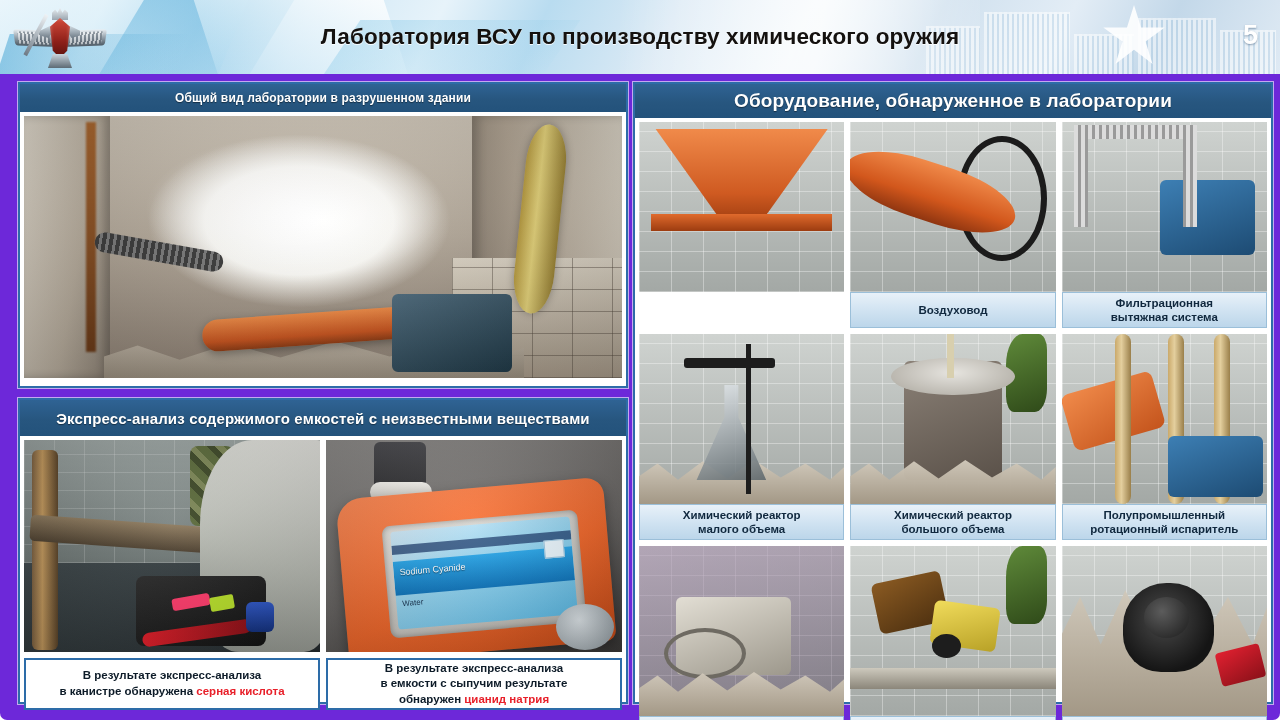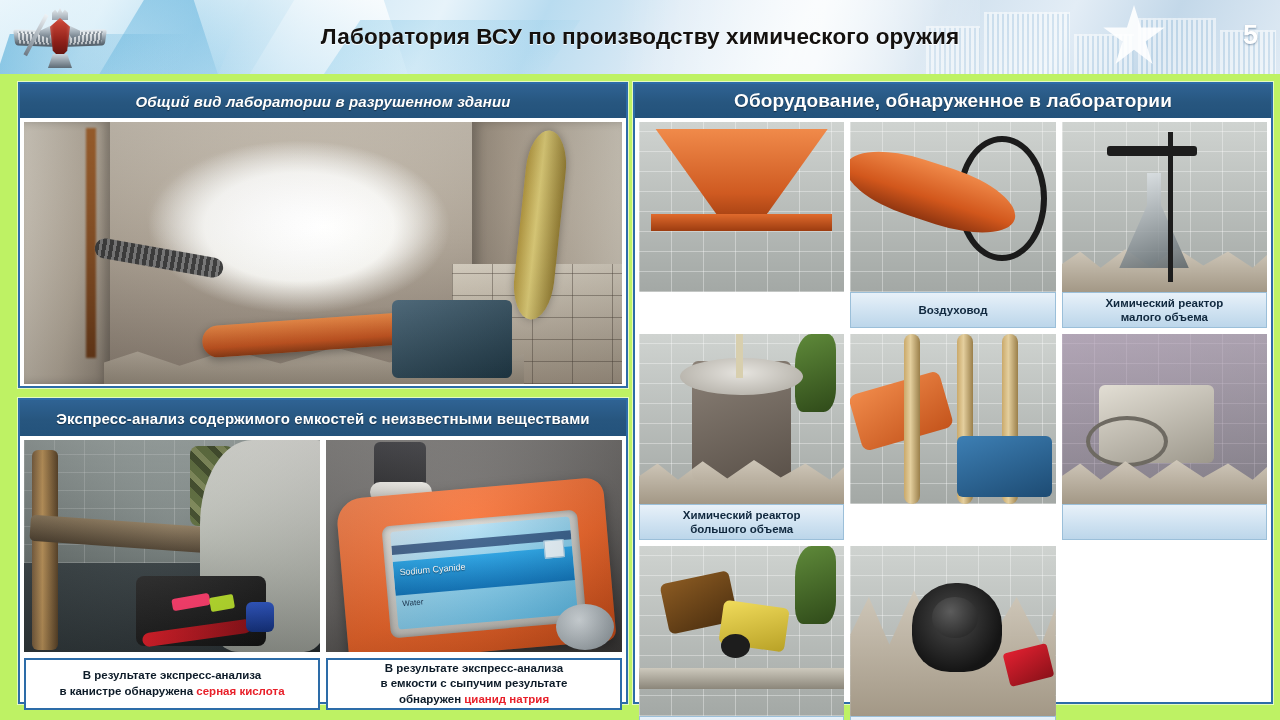--- a/index.html
+++ b/index.html
@@ -2,21 +2,21 @@
 <html><head>
 <meta charset="utf-8">
 <style>
   * { box-sizing: border-box; margin: 0; padding: 0; }
   html, body {
     width: 1280px; height: 720px;
     overflow: hidden;
     background: #ffffff;
     font-family: "Liberation Sans", sans-serif;
   }
-  #stage { position: relative; width: 1280px; height: 720px; background: #bef264; }
+  #stage { position: relative; width: 1280px; height: 720px; background: #6d28d9; border-radius: 7px; }
 
   
   .header {
     position: absolute; left: 0; top: 0; width: 1280px; height: 74px;
     background:
       linear-gradient(115deg, #bfe2f4 0%, #d9eef8 8%, #a9d4ec 16%, #cfe7f5 24%,
                       #e7f3fa 34%, #b9dcf0 42%, #dceaf5 52%, #eef5fa 62%,
                       #cfe0ee 72%, #e3edf6 82%, #c3d8e9 90%, #dfeaf4 100%);
     overflow: hidden;
   }
@@ -102,21 +102,21 @@
            box-shadow: 0 0 0 1px rgba(255,255,255,.6); }
   .panel-head {
     background: linear-gradient(180deg,#2f6394 0%,#27567f 55%,#23527b 100%);
     color: #ffffff; font-weight: bold; text-align: center;
     display: flex; align-items: center; justify-content: center;
     letter-spacing: .15px;
     text-shadow: 0 1px 1px rgba(0,0,0,.45);
   }
 
   #panel-overview { left: 18px; top: 82px; width: 610px; height: 306px; }
-  #panel-overview .panel-head { height: 34px; font-size: 15px; font-style: italic; }
+  #panel-overview .panel-head { height: 28px; font-size: 12px; }
   #panel-express { left: 18px; top: 398px; width: 610px; height: 306px; }
   #panel-express .panel-head { height: 36px; font-size: 15px; }
   #panel-equipment { left: 633px; top: 82px; width: 640px; height: 622px; }
   #panel-equipment .panel-head { height: 34px; font-size: 19px; }
 
   .panel-body { padding: 4px; }
 
   
   .photo { position: relative; overflow: hidden; background: #8d8a86; }
   .photo::after { content:""; position:absolute; inset:0;
@@ -418,20 +418,30 @@
           <div class="cell-photo">
             <div class="tilewall"></div>
               <div class="s-fanwheel"></div>
               <div class="s-duct"></div>
           </div>
           <div class="cell-cap">
             <div><span>Воздуховод</span><br><span></span></div>
           </div>
         </div>
 
+        <div class="cell">
+          <div class="cell-photo">
+            <div class="tilewall"></div>
+              <div class="s-motor"></div>
+              <div class="s-flexhose"></div>
+          </div>
+          <div class="cell-cap">
+            <div><span>Фильтрационная</span><br><span>вытяжная система</span></div>
+          </div>
+        </div>
 
         <div class="cell">
           <div class="cell-photo">
             <div class="tilewall"></div>
               <div class="s-debris"></div>
               <div class="s-flask"></div>
             <div class="s-stand"></div>
               <div class="s-clamp"></div>
           </div>
           <div class="cell-cap">
@@ -455,20 +465,23 @@
 
         <div class="cell">
           <div class="cell-photo">
             <div class="tilewall"></div>
               <div class="s-rotavap"></div>
             <div class="s-pipeTan" style="left:26%;"></div>
             <div class="s-pipeTan" style="left:52%;"></div>
             <div class="s-pipeTan" style="left:74%;"></div>
             <div class="s-motor" style="right:2%;bottom:4%;top:auto;height:36%;"></div>
           </div>
+          <div class="cell-cap">
+            <div><span>Полупромышленный</span><br><span>ротационный испаритель</span></div>
+          </div>
         </div>
 
         <div class="cell">
           <div class="cell-photo">
             <div class="tilewall"></div>
               <div class="s-purple"></div>
             <div class="s-hotplate"></div>
               <div class="s-coil"></div>
               <div class="s-debris"></div>
           </div>

